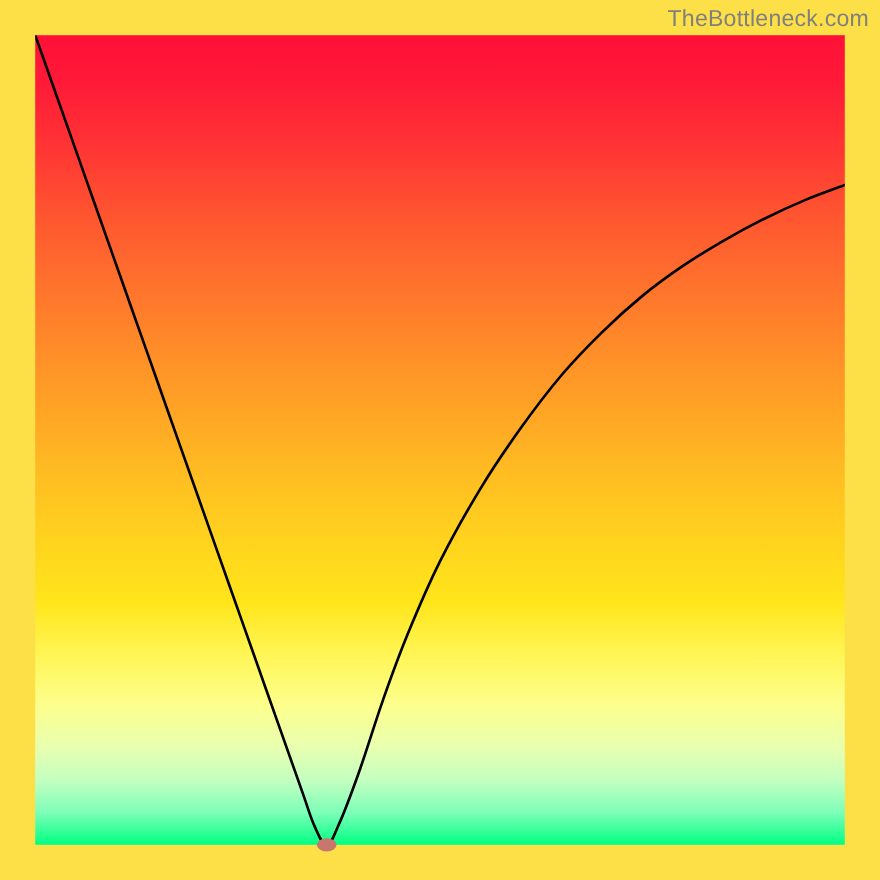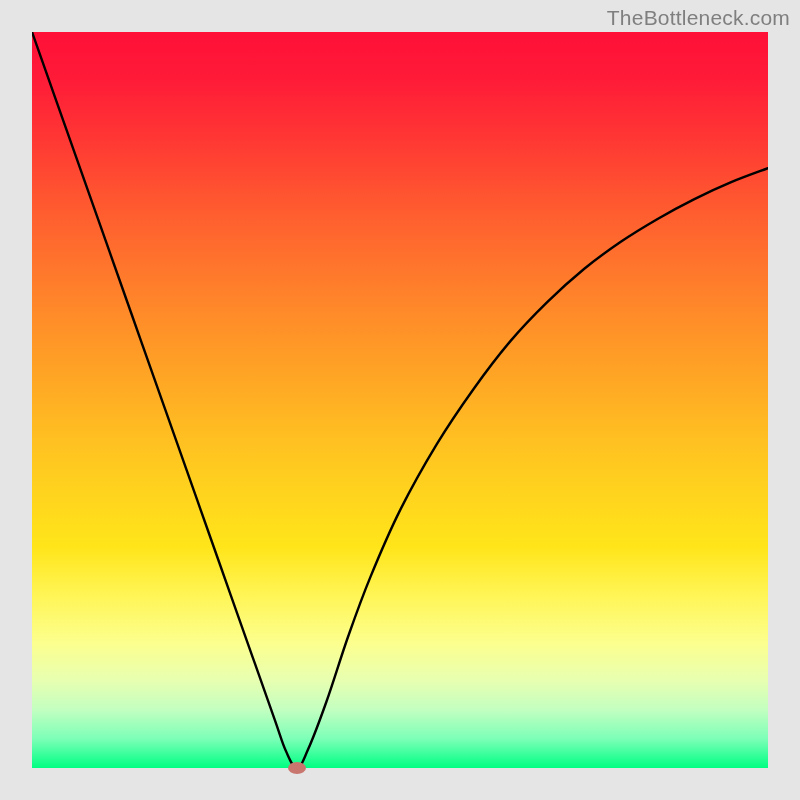--- a/index.html
+++ b/index.html
@@ -8,21 +8,21 @@
     width: 800px;
     height: 800px;
     overflow: hidden;
     background: #000;
     font-family: Arial, Helvetica, sans-serif;
   }
   .frame {
     position: relative;
     width: 800px;
     height: 800px;
-    background: #e5e5e5;
+    background: #fde047;
   }
   .plot-area {
     position: absolute;
     left: 32px;
     top: 32px;
     width: 736px;
     height: 736px;
     
     background: linear-gradient(
       to bottom,

